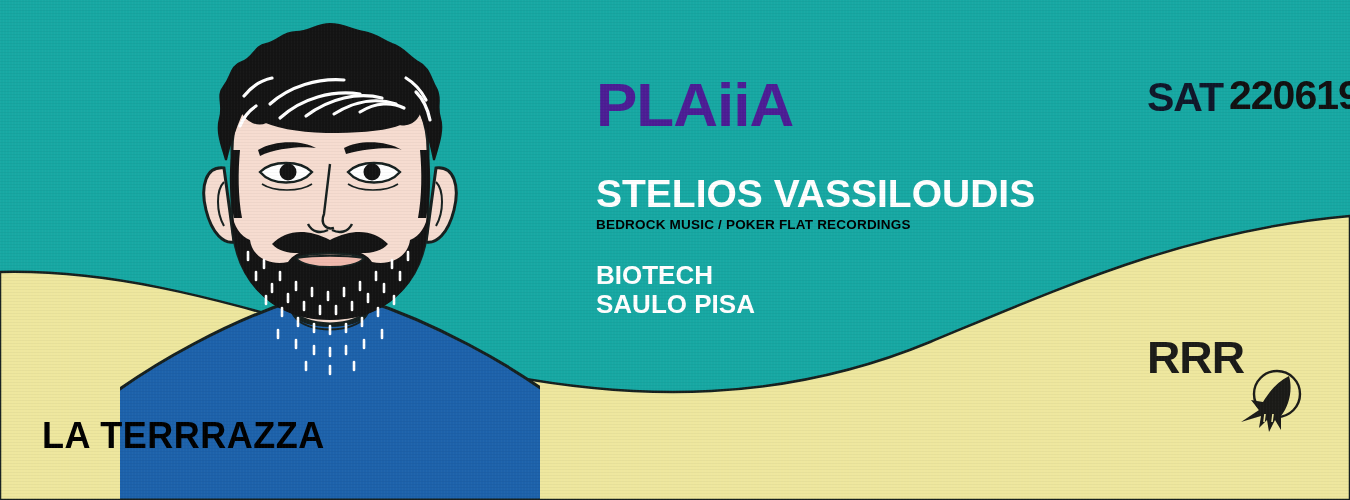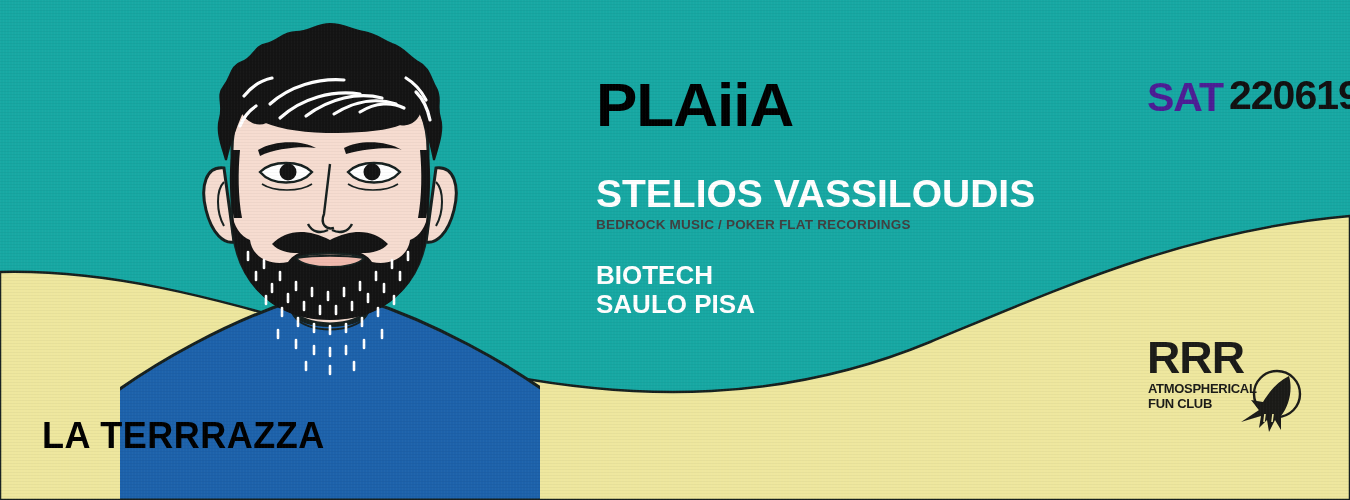--- a/index.html
+++ b/index.html
@@ -33,58 +33,58 @@
   
   .lineup {
     position:absolute;
     left:596px; top:74px;
     width:520px;
   }
   .headliner {
     font-size:62px;
     font-weight:bold;
     letter-spacing:-1px;
-    color:#000000;
+    color:#4c1d95;
     line-height:1.0;
     font-family:"Liberation Sans", sans-serif;
   }
   .support-name {
     margin-top:38px;
     font-size:39px;
     font-weight:bold;
     letter-spacing:0px;
     color:#ffffff;
     line-height:1.0;
   }
   .support-labels {
     margin-top:5px;
     font-size:13.5px;
     font-weight:bold;
     letter-spacing:0.2px;
-    color:#404040;
+    color:#000000;
     line-height:1.0;
   }
   .artist-list {
     margin-top:29px;
     font-size:26px;
     font-weight:bold;
     color:#ffffff;
     line-height:1.12;
   }
   
   .date-block {
     position:absolute;
     left:1147px; top:75px;
     display:flex;
     align-items:flex-start;
   }
   .date-day {
     font-size:41px;
     font-weight:bold;
-    color:#4c1d95;
+    color:#0f172a;
     letter-spacing:-1px;
     line-height:1.0;
     margin-top:2px;
   }
   .date-nums {
     margin-left:6px;
     display:flex;
     flex-direction:row;
   }
   .date-num {
@@ -316,24 +316,20 @@
       <div class="date-num">22</div>
       <div class="date-num">06</div>
       <div class="date-num">19</div>
     </div>
   </div>
 
   <div class="venue">LA TERRRAZZA</div>
 
   <div class="club-logo">
     <div class="rrr-text">RRR</div>
-    <div class="club-sub">
-      <div>ATMOSPHERICAL</div>
-      <div>FUN CLUB</div>
-    </div>
     <svg class="rocket" width="72" height="78" viewBox="0 0 72 78">
       <circle cx="42" cy="32" r="23" fill="none" stroke="#1b1b18" stroke-width="2.4"></circle>
       <path d="M54,14 C42,20 34,30 28,40 L16,38 L24,48 L6,60 L26,54 L24,66
                L32,58 L34,70 L40,58 L46,68 L46,54 C54,44 58,28 54,14 Z" fill="#1b1b18"></path>
       <path d="M30,52 l-1,8" stroke="#eee79e" stroke-width="1.6"></path>
       <path d="M38,52 l-1,8" stroke="#eee79e" stroke-width="1.6"></path>
     </svg>
   </div>
 
   <div class="grain"></div>

